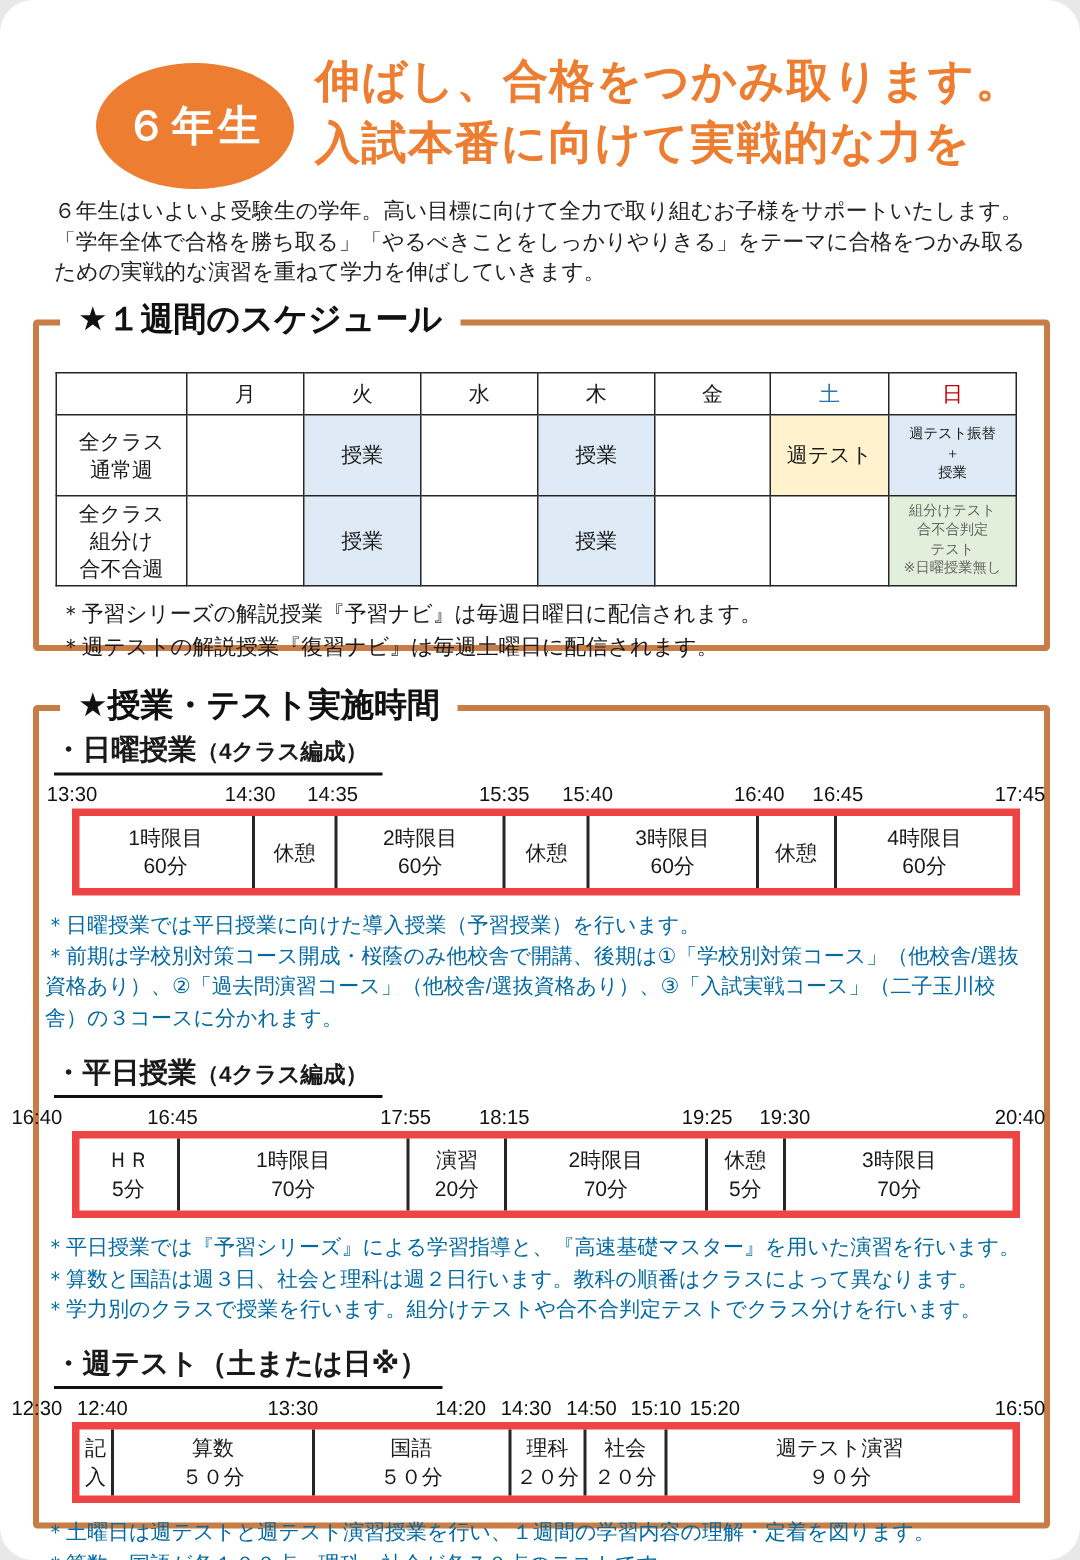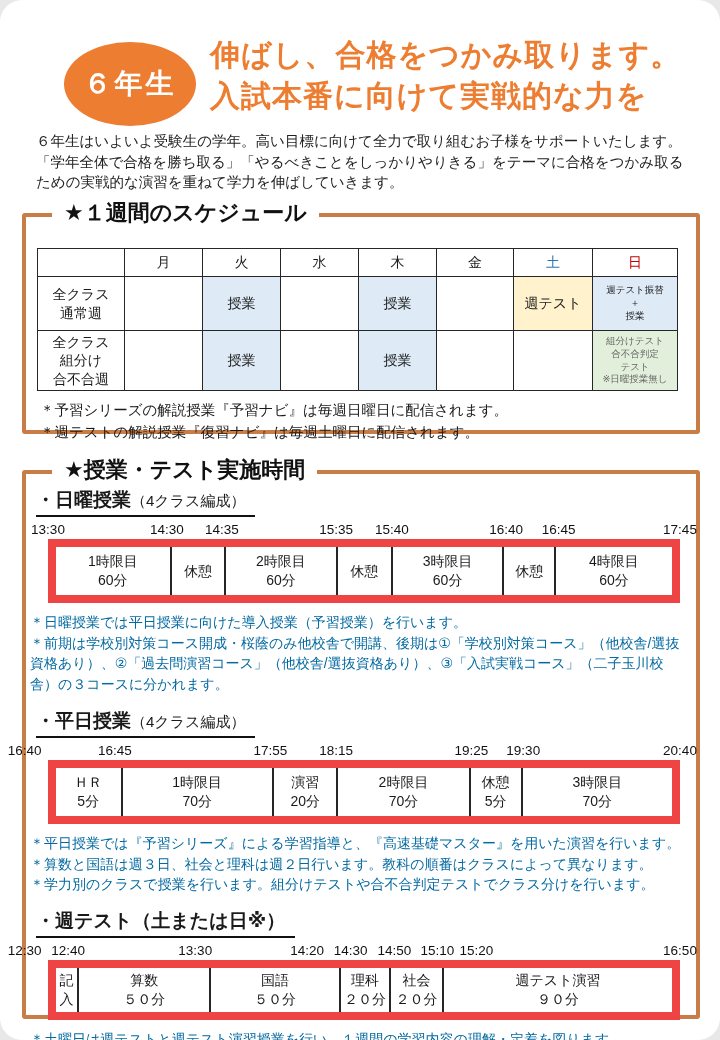--- a/index.html
+++ b/index.html
@@ -26,21 +26,21 @@
     font-size:14.5px; line-height:1.42; color:#222;
   }
   
   .sec {
     position:absolute; left:22px; width:678px; box-sizing:border-box;
     border:4px solid #C87D46; border-radius:3px; background:#fff;
   }
   #sec1 { top:213px; height:221px; }
   #sec2 { top:470px; height:549px; }
   .sec-title {
-    position:absolute; top:-17px; left:26px; background:#fff;
+    position:absolute; top:-17px; left:14px; background:#fff;
     padding:0 12px; font-size:22px; font-weight:bold; color:#111;
     white-space:nowrap; line-height:1.2;text-align:center;
   }
   
   table.week {
     border-collapse:collapse; table-layout:fixed; width:640px;
     margin:31px 0 0 11px; font-size:14px; color:#1a1a1a;
   }
   table.week td { border:1.5px solid #262626; text-align:center; vertical-align:middle; padding:2px; }
   table.week .hdr-row td { height:23px; }
@@ -52,26 +52,26 @@
   .bg-blue   { background:#DEEBF7; }
   .bg-yellow { background:#FFF2CC; }
   .bg-green  { background:#E2EFDA; }
   .small-cell { font-size:9.5px; line-height:1.35; }
   .green-text { color:#666666; }
   .week-notes { margin:9px 12px 0 14px; font-size:14.5px; line-height:1.5; color:#1a1a1a; }
   
   .subhead { margin:13px 0 5px 10px; }
   .subhead .u { display:inline-block; border-bottom:2.5px solid #111; padding:0 10px 2px 0; }
   .subhead .h  { font-size:19px; font-weight:bold; }
-  .subhead .hs { font-size:15px; font-weight:normal;margin-top:29px; }
+  .subhead .hs { font-size:15px; font-weight:bold;margin-top:29px; }
   .timeline { margin-left:22px; width:632px; }
   .times { position:relative; height:17px; font-size:13.5px; color:#111; }
   .times span { position:absolute; top:0; transform:translateX(-50%); white-space:nowrap; }
   .ttable {
-    display:flex; border:8px solid #ef4444; text-align:center;
+    display:flex; border:5px solid #ef4444; text-align:center;
     font-size:14px; color:#1a1a1a;
   }
   .ttable .cell {
     border-right:2px solid #262626; box-sizing:border-box; min-height:48px;
     display:flex; align-items:center; justify-content:center;
     white-space:pre-line; line-height:1.35; padding:3px 0;
   }
   .ttable .cell:last-child { border-right:none; }
   .ttable.short .cell { min-height:44px; }
   .notes { margin:9px 0 0 4px; width:652px; font-size:14px; line-height:1.48; color:#0369a1; }

